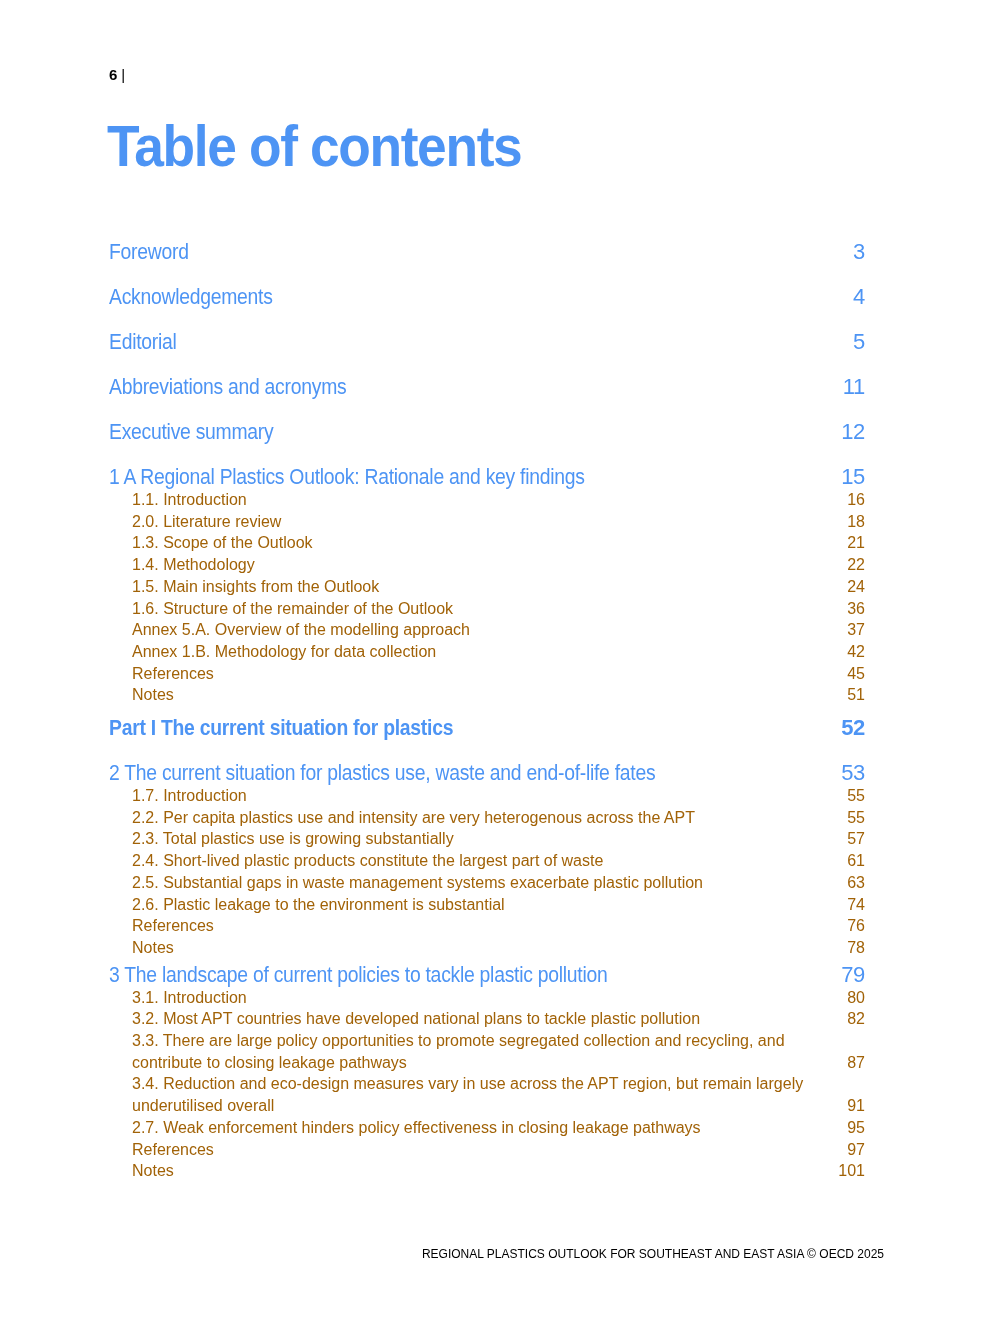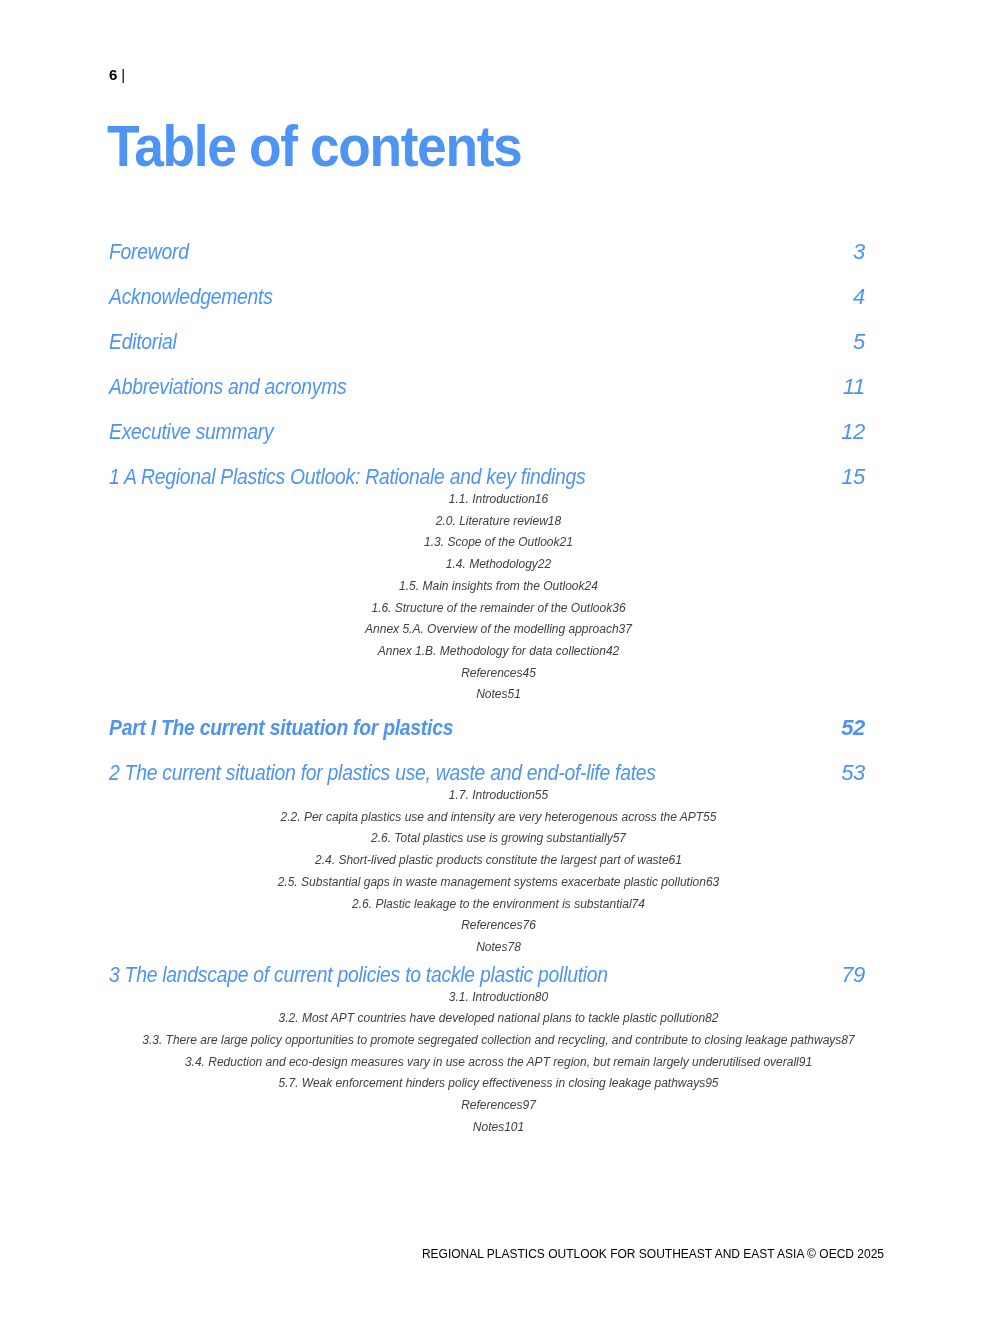--- a/index.html
+++ b/index.html
@@ -2,29 +2,29 @@
 <html><head>
   <meta charset="utf-8">
   <style>
     html, body { margin: 0; padding: 0; background: #ffffff; }
     body { width: 992px; height: 1323px; position: relative; overflow: hidden;
            font-family: "Liberation Sans", sans-serif; color: #000; }
     .page-number { position: absolute; left: 109px; top: 66px; font-size: 15px; font-weight: bold; }
     .page-number .sep { font-weight: normal; margin-left: 4px; }
     .title { position: absolute; left: 107px; top: 112px; margin: 0; font-size: 58px; font-weight: bold;
              color: #4d94f4; letter-spacing: -1.5px; transform: scaleX(0.92); transform-origin: left; }
-    .toc { position: absolute; left: 109px; top: 236px; width: 756px; font-style: italic; }
+    .toc { position: absolute; left: 109px; top: 236px; width: 756px; }
     .entry { display: flex; justify-content: space-between; align-items: baseline; }
     .entry.top { color: #4d94f4; font-size: 22px; height: 45px; line-height: 32px; letter-spacing: -0.3px; }
     .entry.top .lbl { transform: scaleX(0.88); transform-origin: left; display: inline-block; white-space: nowrap; }
     .entry.top.bold { font-weight: bold; }
     .entry.top.part { margin-top: 6px; height: 45px; }
     .entry.chapter { height: 28px; }
     .entry.top.after-sub { }
-    .entry.sub { font-size: 12px; line-height: 21.7px; padding-left: 23px; color: #404040; justify-content: center; }
+    .entry.sub { font-size: 16px; line-height: 21.7px; padding-left: 23px; color: #a16207; }
     .entry.sub .lbl { max-width: 705px; }
     .entry.sub.wrap { align-items: flex-end; }
     .entry .pg { white-space: nowrap; }
     .footer { position: absolute; right: 108px; top: 1247px; font-size: 12px; color: #000000; }
   </style>
 </head>
 <body>
 
 <div class="page-number">
   <span>6</span><span class="sep">|</span>
@@ -110,21 +110,21 @@
   </div>
   <div class="entry sub">
       <span class="lbl">1.7. Introduction</span>
       <span class="pg">55</span>
     </div>
   <div class="entry sub">
       <span class="lbl">2.2. Per capita plastics use and intensity are very heterogenous across the APT</span>
       <span class="pg">55</span>
     </div>
   <div class="entry sub">
-      <span class="lbl">2.6. Total plastics use is growing substantially</span>
+      <span class="lbl">2.3. Total plastics use is growing substantially</span>
       <span class="pg">57</span>
     </div>
   <div class="entry sub">
       <span class="lbl">2.4. Short-lived plastic products constitute the largest part of waste</span>
       <span class="pg">61</span>
     </div>
   <div class="entry sub">
       <span class="lbl">2.5. Substantial gaps in waste management systems exacerbate plastic pollution</span>
       <span class="pg">63</span>
     </div>
@@ -155,21 +155,21 @@
     </div>
   <div class="entry sub wrap">
       <span class="lbl">3.3. There are large policy opportunities to promote segregated collection and recycling, and contribute to closing leakage pathways</span>
       <span class="pg">87</span>
     </div>
   <div class="entry sub wrap">
       <span class="lbl">3.4. Reduction and eco-design measures vary in use across the APT region, but remain largely underutilised overall</span>
       <span class="pg">91</span>
     </div>
   <div class="entry sub">
-      <span class="lbl">5.7. Weak enforcement hinders policy effectiveness in closing leakage pathways</span>
+      <span class="lbl">2.7. Weak enforcement hinders policy effectiveness in closing leakage pathways</span>
       <span class="pg">95</span>
     </div>
   <div class="entry sub">
       <span class="lbl">References</span>
       <span class="pg">97</span>
     </div>
   <div class="entry sub">
       <span class="lbl">Notes</span>
       <span class="pg">101</span>
     </div>

